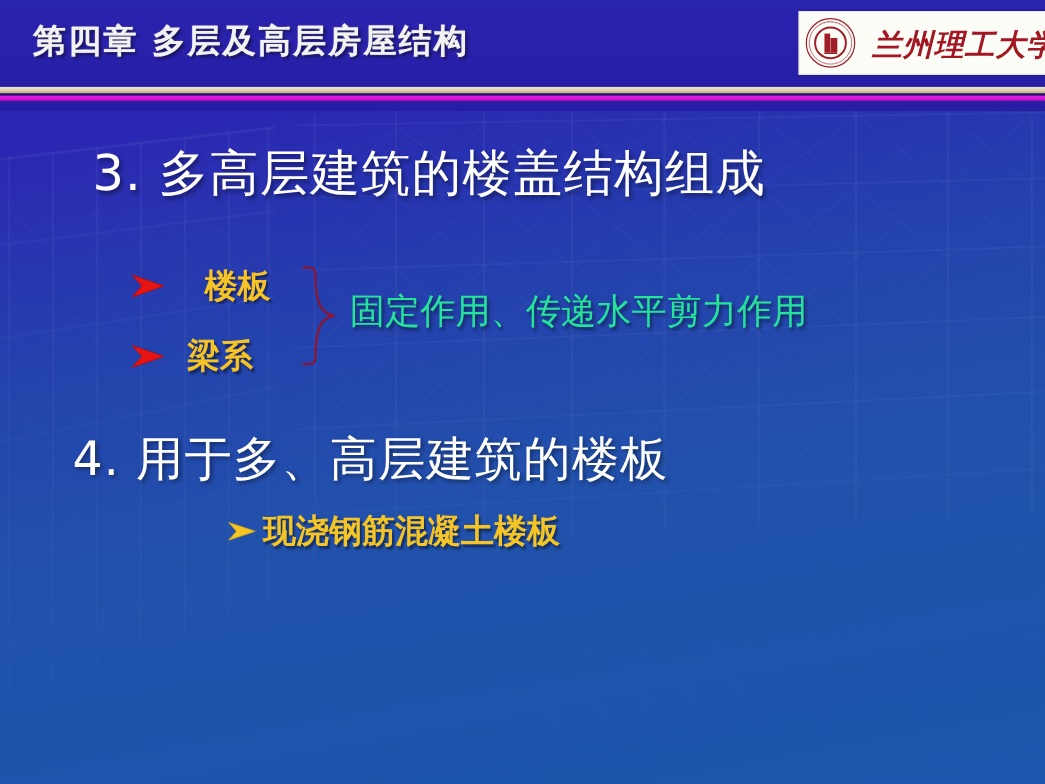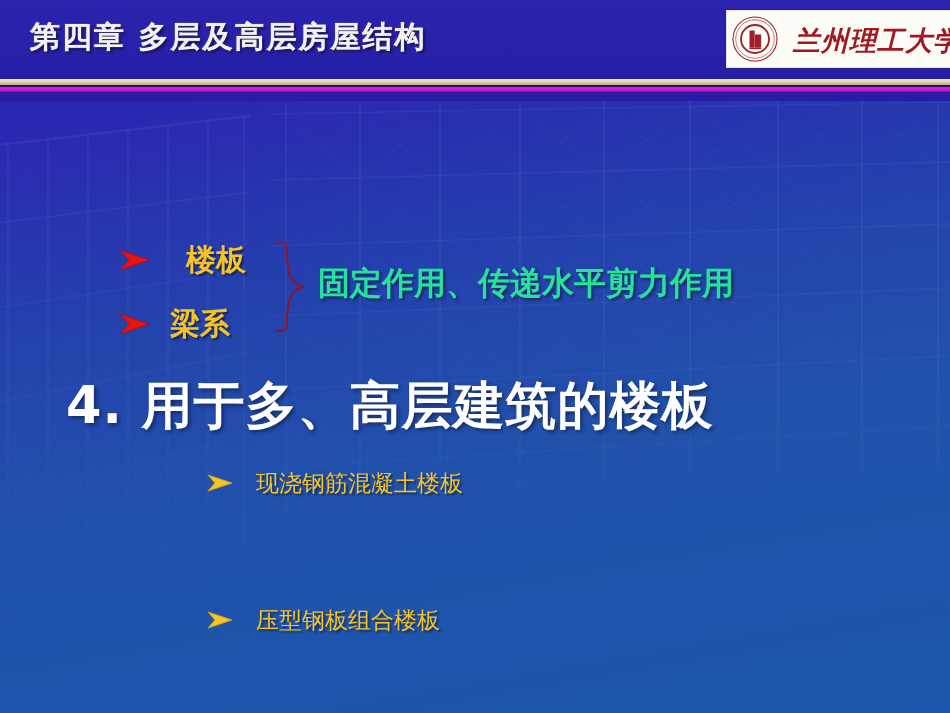--- a/index.html
+++ b/index.html
@@ -48,45 +48,45 @@
   .logo-word{flex:1 1 auto;height:48px;display:flex;align-items:center;justify-content:center;text-decoration:underline;}
 
   
   .h-major{
     position:absolute;color:#ffffff;font-weight:400;
     font-family:"DejaVu Sans","Liberation Sans",sans-serif;
     text-shadow:2px 2px 4px rgba(0,0,0,.45);
     white-space:nowrap;
   }
   #heading3{left:84px;top:128px;font-size:45px;letter-spacing:1px;}
-  #heading4{left:66px;top:372px;font-size:51px;letter-spacing:1px;font-weight:bold;}
+  #heading4{left:66px;top:389px;font-size:43px;letter-spacing:1px;}
 
   
   .groupA{position:absolute;left:118px;top:238px;width:700px;height:105px;}
   .rowA{position:absolute;display:flex;align-items:center;height:44px;}
   .rowA .arrow-red{width:34px;height:26px;flex:0 0 auto;}
   .rowA .labelA{
     margin-left:18px;color:#f5c325;font-size:30px;font-weight:bold;
     text-shadow:2px 2px 2px rgba(0,0,0,.45);white-space:nowrap;
   }
   #rowA0{left:0;top:0;gap:16px;}
   #rowA1{left:0;top:64px;}
   .brace{position:absolute;left:152px;top:2px;width:48px;height:96px;}
   .greenline{
     position:absolute;left:200px;top:24px;
-    color:#25e39a;font-size:32px;font-weight:bold;white-space:nowrap;
+    color:#25e39a;font-size:32px;font-weight:normal;white-space:nowrap;
     text-shadow:2px 2px 3px rgba(0,0,0,.45);
   }
 
   
   .groupB{position:absolute;left:206px;top:462px;width:700px;height:200px;}
   .rowB{position:absolute;display:flex;align-items:center;height:42px;left:0;}
   .rowB .arrow-gold{width:28px;height:22px;flex:0 0 auto;}
   .rowB .labelB{
-    margin-left:22px;color:#f5c425;font-size:23px;font-weight:normal;
+    margin-left:5px;color:#f5c425;font-size:30px;font-weight:bold;
     text-shadow:2px 2px 2px rgba(0,0,0,.45);white-space:nowrap;
   }
   #rowB0{top:0;}
   #rowB1{top:68px;}
   #rowB2{top:137px;}
 </style>
 </head>
 <body>
 
 <div class="slide">
@@ -263,20 +263,21 @@
           <text x="94" y="33" text-anchor="middle" font-family="DejaVu Serif, serif" font-size="27" font-weight="bold" font-style="italic" fill="#a21722" letter-spacing="1">兰州理工大学</text>
         </svg>
       </div>
     </div>
   </div>
 
   <div class="rule-cream"></div>
   <div class="rule-dark"></div>
   <div class="rule-magenta"></div>
 
+  <div class="h-major" id="heading3">3. 多高层建筑的楼盖结构组成</div>
 
   <div class="groupA">
 
     <div class="rowA" id="rowA0">
       <span class="arrow-red">
         <svg width="34" height="26" viewBox="0 0 34 26" xmlns="http://www.w3.org/2000/svg">
           <path d="M2,3 L31,13 L2,23 L11,13 Z" fill="#e81414" stroke="#b30d0d" stroke-width="0.8"></path>
         </svg>
       </span>
       <span class="labelA">楼板</span>
@@ -308,23 +309,15 @@
     <div class="rowB" id="rowB0">
       <span class="arrow-gold">
         <svg width="28" height="22" viewBox="0 0 28 22" xmlns="http://www.w3.org/2000/svg">
           <path d="M2,3 L26,11 L2,19 L9,11 Z" fill="#f5c425" stroke="#d9a80f" stroke-width="0.8"></path>
         </svg>
       </span>
       <span class="labelB">现浇钢筋混凝土楼板</span>
     </div>
 
 
-    <div class="rowB" id="rowB2">
-      <span class="arrow-gold">
-        <svg width="28" height="22" viewBox="0 0 28 22" xmlns="http://www.w3.org/2000/svg">
-          <path d="M2,3 L26,11 L2,19 L9,11 Z" fill="#f5c425" stroke="#d9a80f" stroke-width="0.8"></path>
-        </svg>
-      </span>
-      <span class="labelB">压型钢板组合楼板</span>
-    </div>
   </div>
 
 </div>
 
 </body></html>

